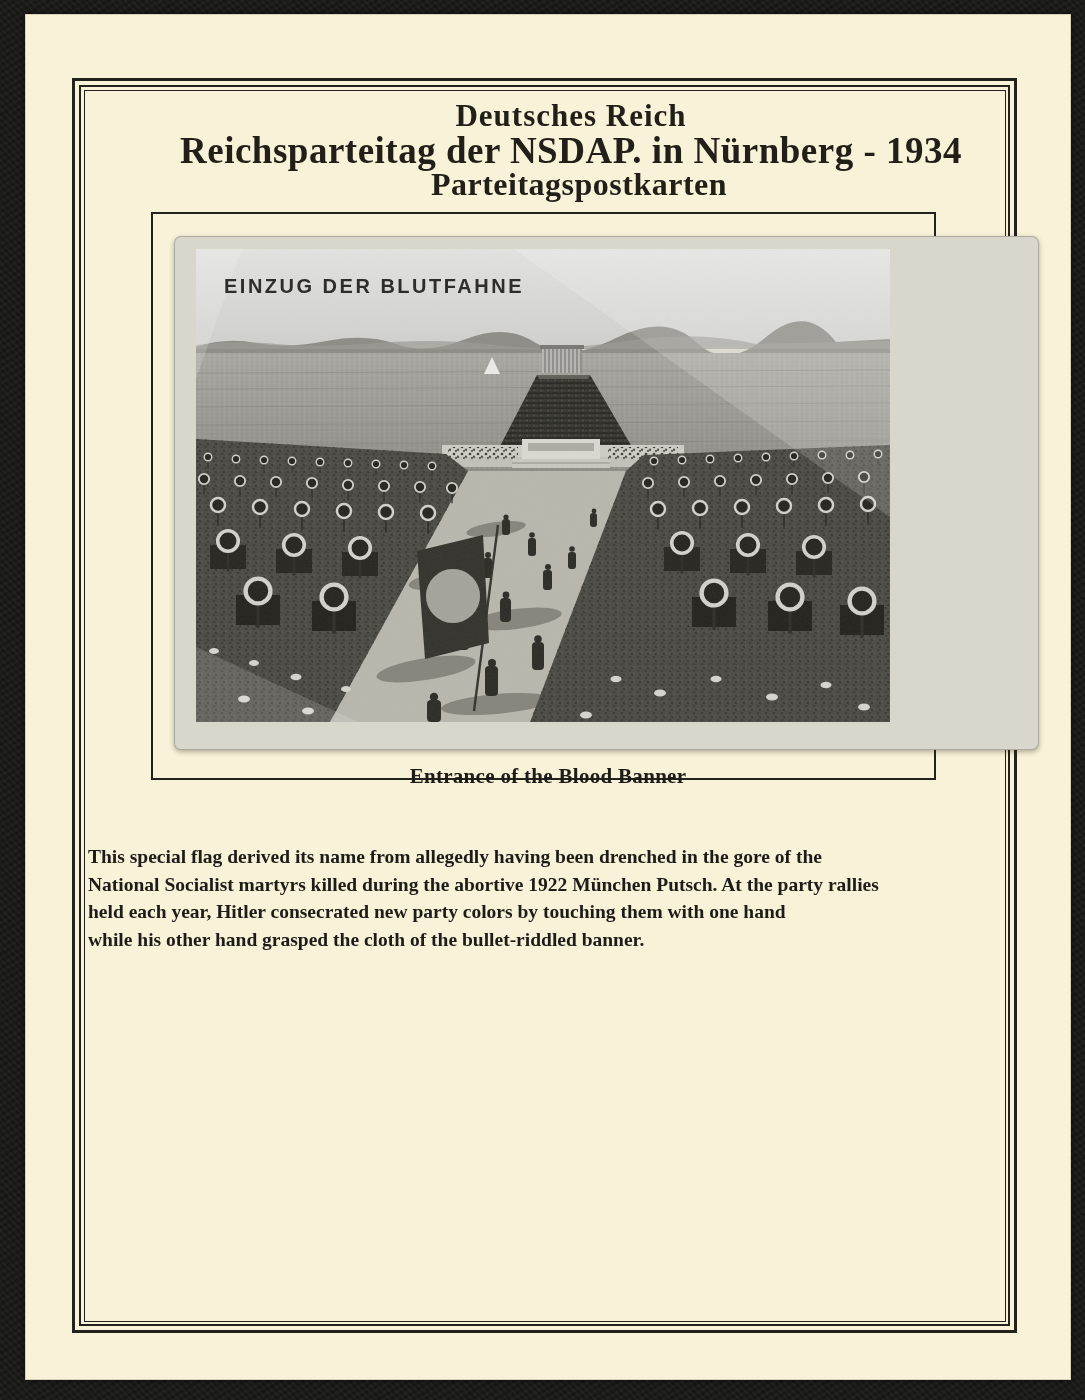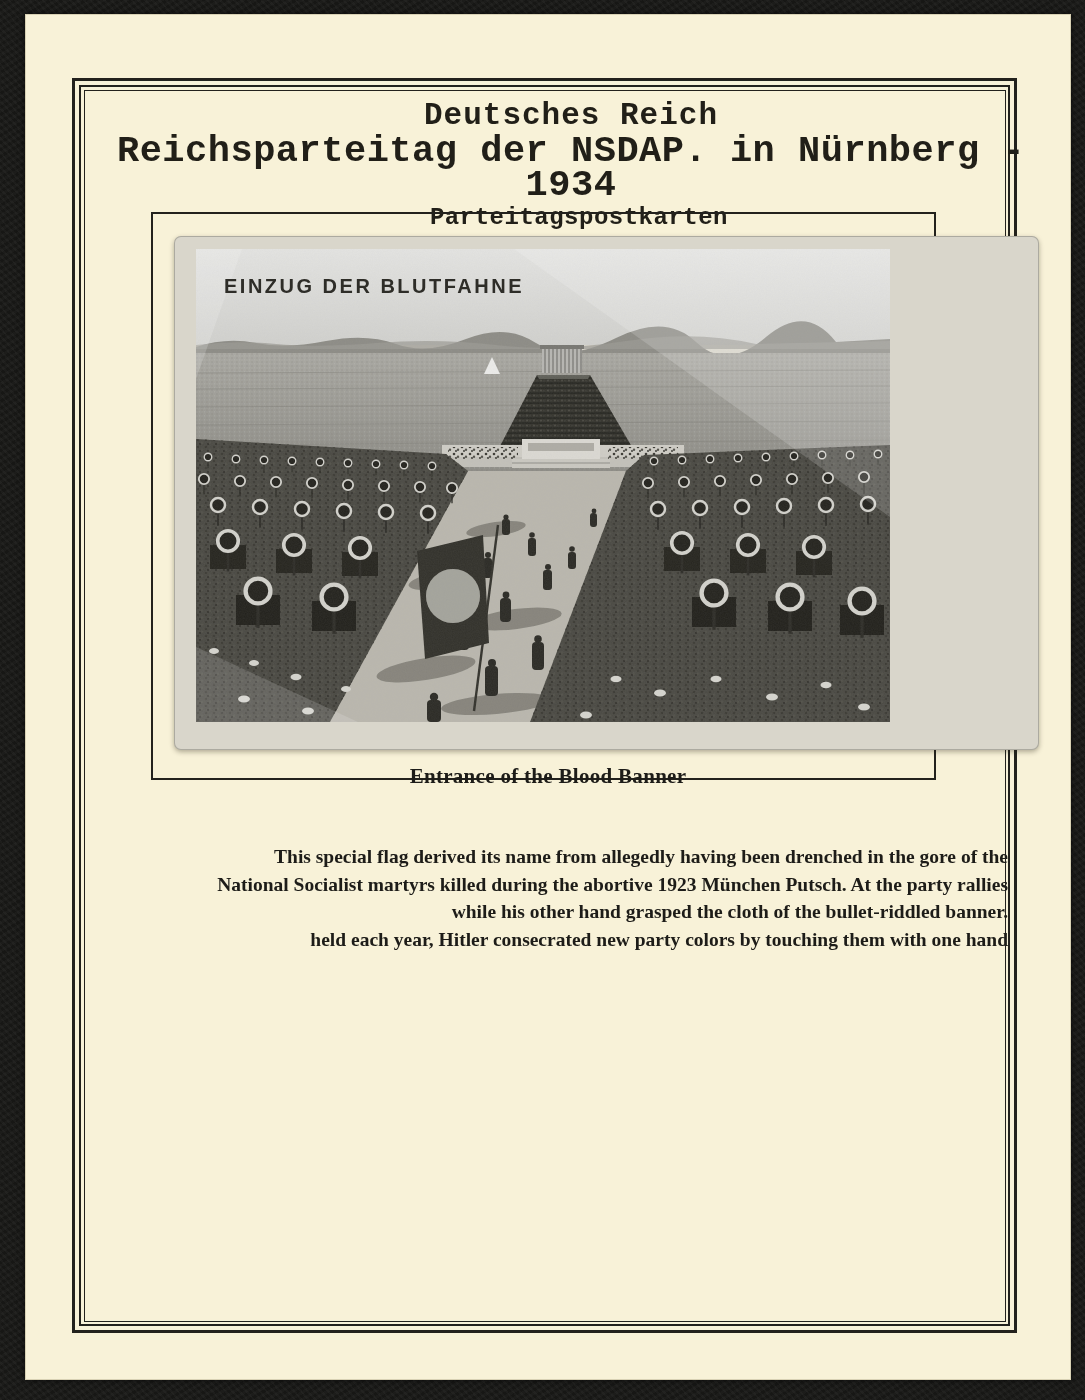--- a/index.html
+++ b/index.html
@@ -10,33 +10,33 @@
       repeating-linear-gradient(-31deg, rgba(255,255,255,0.02) 0 3px, rgba(0,0,0,0.04) 3px 6px),
       #191917;}
   .page{position:absolute;left:25px;top:14px;width:1046px;height:1366px;background:#f8f2d8;
     box-shadow:0 0 6px rgba(0,0,0,0.65), inset 0 0 0 1px rgba(120,110,70,0.25);}
   
   .b1{position:absolute;left:47px;top:64px;width:945px;height:1255px;box-sizing:border-box;
       border:3px solid #23221d;padding:4px;}
   .b2{width:100%;height:100%;box-sizing:border-box;border:2px solid #23221d;padding:2.5px;}
   .b3{width:100%;height:100%;box-sizing:border-box;border:1.2px solid #23221d;}
   .header{position:absolute;left:14px;right:0;top:84px;text-align:center;color:#211f18;
-      font-family:Liberation Mono, monospace;font-weight:bold;margin-left:32px;}
+      font-family:Liberation Serif, serif;font-weight:bold;margin-left:32px;}
   .h1{font-size:31px;line-height:36px;letter-spacing:1px;}
   .h2{font-size:37px;line-height:34px;letter-spacing:0.5px;}
-  .h3{font-size:24px;line-height:32px;letter-spacing:0.5px;padding-left:16px;}
+  .h3{font-size:32px;line-height:32px;letter-spacing:0.5px;padding-left:16px;}
   .photo-frame{position:absolute;left:126px;top:198px;width:785px;height:568px;box-sizing:border-box;
       border:2.5px solid #23221d;}
   .postcard{position:absolute;left:21px;top:22px;width:865px;height:514px;background:#d9d6cb;
       border-radius:7px;box-shadow:0 2px 5px rgba(40,35,20,0.35), inset 0 0 0 1px rgba(90,88,80,0.35);}
   .photo-svg{position:absolute;left:22px;top:13px;}
   .caption-title{position:absolute;left:0;right:0;top:750px;text-align:center;
       font-size:21px;font-weight:bold;color:#1d1c18;letter-spacing:0.3px;}
   .body-text{position:absolute;left:50%;top:829px;transform:translateX(-50%);width:920px;
-      text-align:right;font-size:19.5px;font-weight:bold;line-height:27.5px;color:#1d1c18;}
+      text-align:left;font-size:19.5px;font-weight:bold;line-height:27.5px;color:#1d1c18;}
   .overlay-caption{font-family:"Liberation Sans",sans-serif;font-weight:600;font-size:20px;
       letter-spacing:2.5px;fill:#2e2d28;}
 </style>
 </head>
 <body>
 
 <div class="scan">
   <div class="page">
 
     <div class="b1">
@@ -308,19 +308,19 @@
 
           <text class="overlay-caption" x="28" y="44">EINZUG DER BLUTFAHNE</text>
         </svg>
       </div>
     </div>
 
     <div class="caption-title">Entrance of the Blood Banner</div>
 
     <div class="body-text">
       <div>This special flag derived its name from allegedly having been drenched in the gore of the</div>
-      <div>National Socialist martyrs killed during the abortive 1923 München Putsch. At the party rallies</div>
+      <div>National Socialist martyrs killed during the abortive 1922 München Putsch. At the party rallies</div>
+      <div>held each year, Hitler consecrated new party colors by touching them with one hand</div>
       <div>while his other hand grasped the cloth of the bullet-riddled banner.</div>
-      <div>held each year, Hitler consecrated new party colors by touching them with one hand</div>
     </div>
 
   </div>
 </div>
 
 </body></html>

